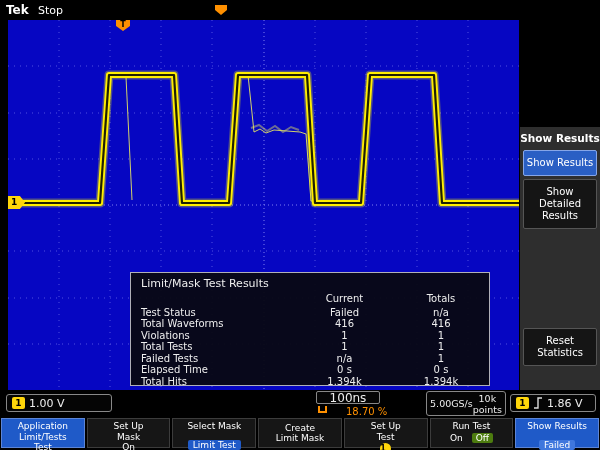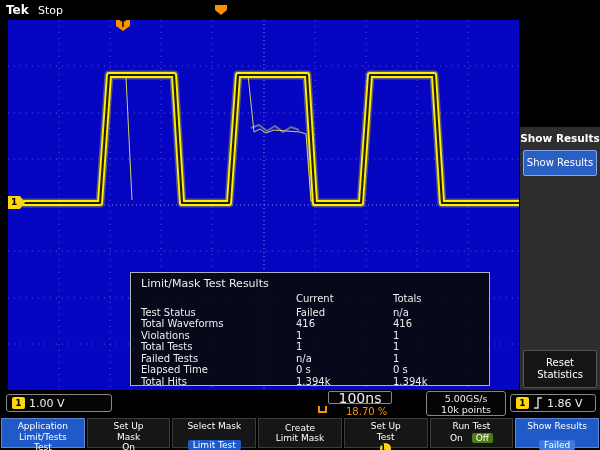--- a/index.html
+++ b/index.html
@@ -22,45 +22,45 @@
     color:#000;font-size:8px;font-weight:bold;text-align:center;line-height:9px}
   .ch1-marker{position:absolute;left:0;top:176px;width:17px;height:13px;background:#ffd60a;
     clip-path:polygon(0 0,70% 0,100% 50%,70% 100%,0 100%);
     color:#000;font-size:9px;font-weight:bold;line-height:13px;padding-left:3px}
 
   
   .results{position:absolute;left:122px;top:252px;width:360px;height:114px;
     background:rgba(8,8,18,.95);border:1px solid #b0b0b8;color:#eee;font-size:10px}
   .results-title{padding:4px 10px 3px 10px;font-size:11px}
   .results-grid{display:grid;grid-template-columns:165px 97px 96px;line-height:11.5px}
-  .results-grid .c{}
+  .results-grid .c{text-align:center}
   .results-grid .lab{padding-left:10px}
   .rh{padding-bottom:2px}
 
   
   .side-menu{position:absolute;left:520px;top:127px;width:80px;height:263px;background:#2e2e2e;
     display:flex;flex-direction:column}
   .side-title{color:#fff;font-size:10.5px;font-weight:bold;text-align:center;padding:5px 0 3px}
   .side-btn{margin:3px 3px 0;padding:6px 2px;text-align:center;color:#fff;font-size:10px;
     line-height:12px;background:#151515;border:1px solid #555;border-radius:2px;cursor:pointer}
   .side-btn.active{background:#2a5fc4;border-color:#86a6e8}
   .side-spacer{flex:1}
-  .side-btn.reset{margin-bottom:2px}
+  .side-btn.reset{margin-bottom:24px}
 
   
   .status-bar{position:absolute;left:0;top:390px;width:600px;height:27px;background:#000;color:#eee}
   .sb-box{position:absolute;border:1px solid #888;border-radius:3px;display:flex;align-items:center;
     gap:4px;padding:0 5px;font-size:11px;height:18px;top:4px;background:#050505}
   .sb-ch1{left:6px;width:106px}
   .badge{min-width:13px;height:12px;background:#ffd60a;color:#000;border-radius:2px;font-size:9px;
     font-weight:bold;display:flex;align-items:center;justify-content:center;padding:0 2px}
-  .sb-tb{left:328px;top:1px;width:64px;height:13px;justify-content:center;font-size:14px;border-radius:2px;padding:0}
+  .sb-tb{left:316px;top:1px;width:64px;height:13px;justify-content:center;font-size:12px;border-radius:2px;padding:0}
   .sb-pos{position:absolute;left:318px;top:16px;display:flex;align-items:flex-start;gap:19px;color:#ff9000;font-size:10px}
   .pos-icon{width:9px;height:7px;border:2px solid #ff9000;border-top:none}
-  .sb-rate{left:426px;top:1px;width:80px;height:25px;flex-direction:column;gap:0;justify-content:center;
+  .sb-rate{left:426px;top:1px;width:80px;height:25px;flex-direction:row;gap:0;justify-content:center;
     font-size:9.5px;line-height:11px;text-align:center}
   .sb-trig{left:510px;width:86px}
 
   
   .menu-bar{position:absolute;left:0;top:417px;width:600px;height:33px;background:#000;
     display:flex;gap:2px;padding:1px 1px 2px}
   .menu-btn{flex:1;background:#161616;border:1px solid #3c3c3c;color:#fff;font-size:9px;
     line-height:10.5px;text-align:left;padding-top:2px;display:flex;flex-direction:column;
     align-items:center;cursor:pointer}
   .menu-btn.active{background:#1f5ac8;border-color:#5c85d6}
@@ -157,20 +157,21 @@
         <div class="lab">Total Hits</div>
         <div class="c">1.394k</div>
         <div class="c">1.394k</div>
       </div>
     </div>
   </div>
 
   <div class="side-menu">
     <div class="side-title">Show Results</div>
     <div class="side-btn active">Show Results</div>
+    <div class="side-btn">Show Detailed Results</div>
     <div class="side-spacer"></div>
     <div class="side-btn reset">Reset Statistics</div>
   </div>
 
   <div class="status-bar">
     <div class="sb-box sb-ch1">
       <span class="badge">1</span>
       <span>1.00 V</span>
     </div>
     <div class="sb-box sb-tb">

